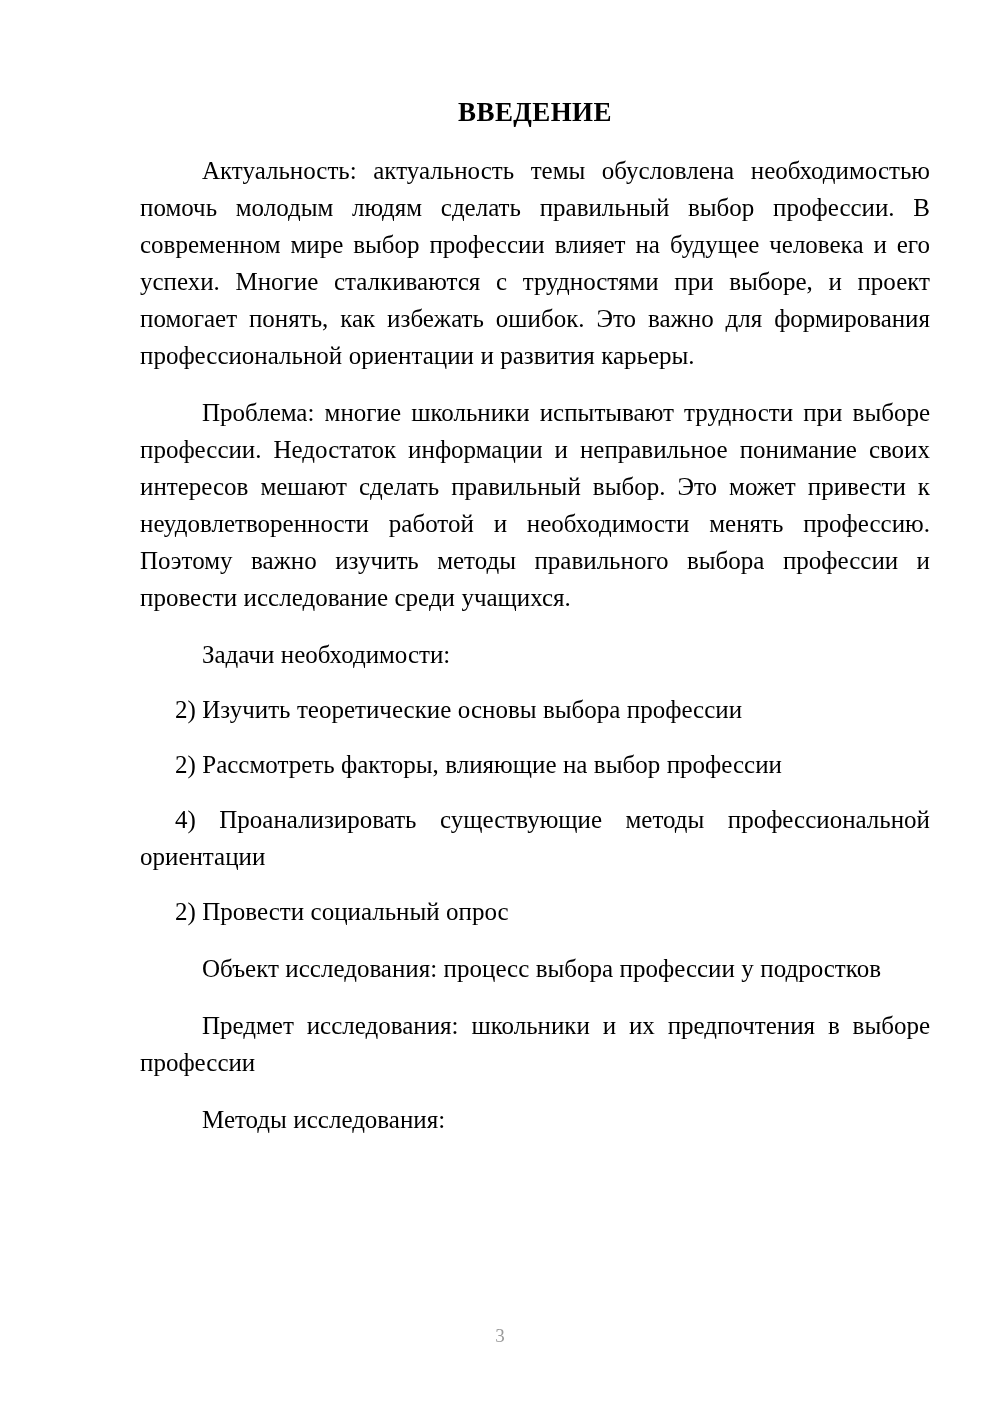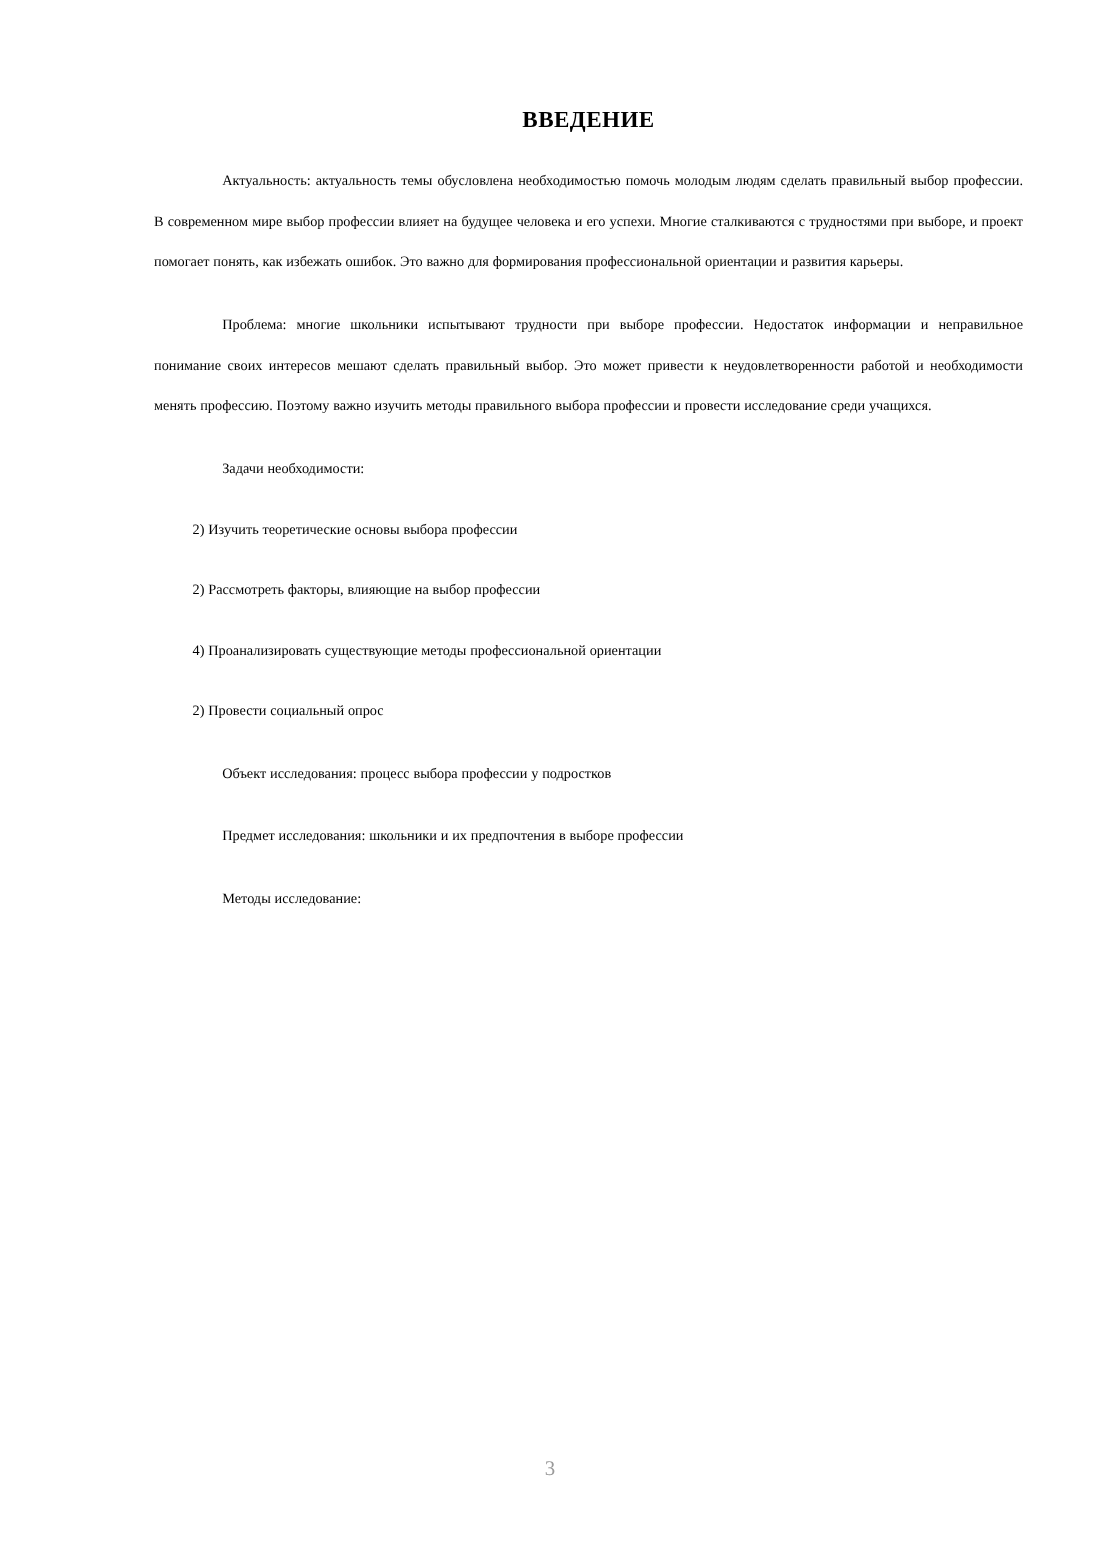--- a/index.html
+++ b/index.html
@@ -25,31 +25,31 @@
   }
 
   .content {
     position: absolute;
     left: 140px;
     top: 0;
     width: 790px;
   }
 
   .doc-title {
-    font-size: 21px;
+    font-size: 27px;
     font-weight: bold;
     text-align: center;
     letter-spacing: 0.4px;
     margin: 0;
     padding-top: 96px;
     line-height: 1.2;
   }
 
   .para {
-    font-size: 13px;
+    font-size: 25px;
     line-height: 37px;
     text-align: justify;
     text-justify: inter-word;
     margin: 0;
     padding-top: 20px;
     text-indent: 62px;
     hyphens: none;
     word-spacing: 0.2px;
   }
 
@@ -102,19 +102,19 @@
     <p class="para list-item">4) Проанализировать существующие методы профессиональной ориентации</p>
 
     <p class="para list-item no-stretch">2) Провести социальный опрос</p>
 
 
     <p class="para no-stretch">Объект исследования: процесс выбора профессии у подростков</p>
 
     <p class="para">Предмет исследования: школьники и их предпочтения в выборе профессии</p>
 
 
-    <p class="para no-stretch">Методы исследование:</p>
+    <p class="para no-stretch">Методы исследования:</p>
 
   </div>
 
   <div class="page-number">3</div>
 
 </div>
 
 </body></html>

